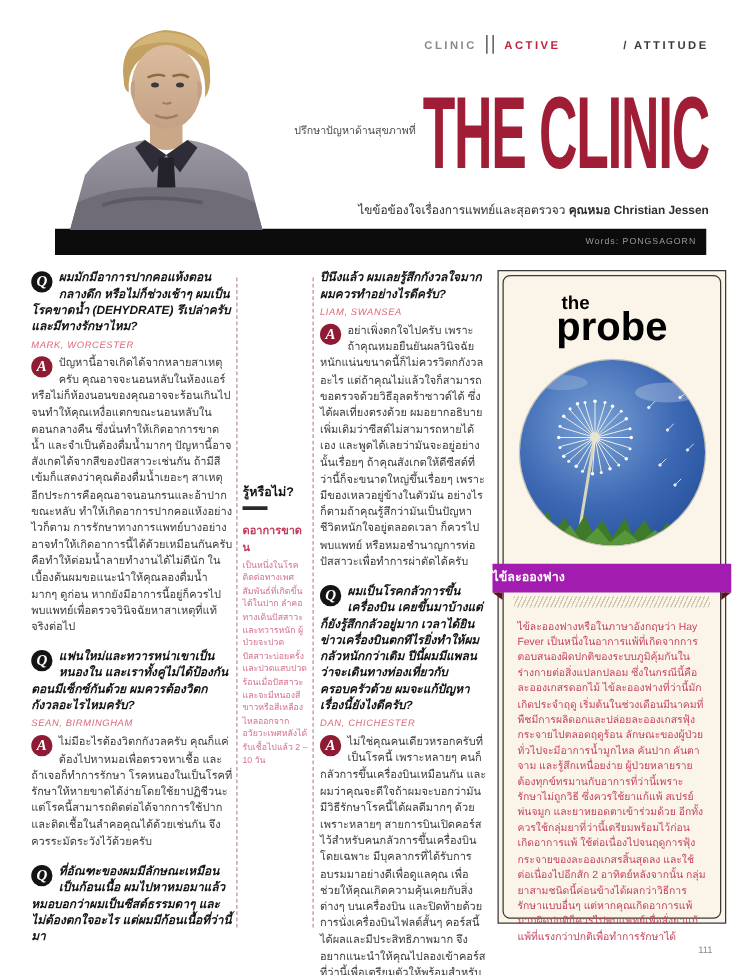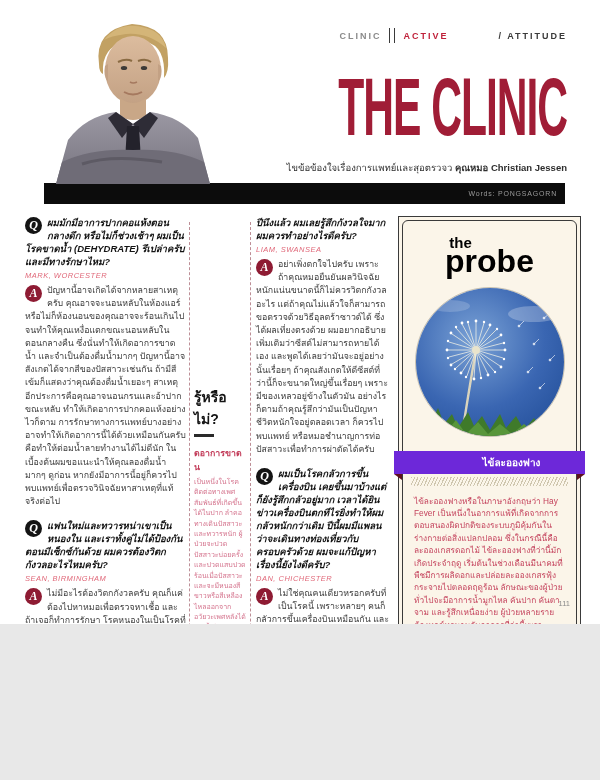--- a/index.html
+++ b/index.html
@@ -1,16 +1,16 @@
 <!DOCTYPE html>
 <html><head>
 <meta charset="utf-8">
 <style>
   html,body{margin:0;padding:0;background:#e8e8e8;}
-  .page{position:relative;width:600px;height:624px;background:#ffffff;overflow:hidden;
+  .page{position:relative;width:600px;height:780px;background:#ffffff;overflow:hidden;
         font-family:"Liberation Sans",sans-serif;-webkit-font-smoothing:antialiased;}
   
   .brand{position:absolute;top:28px;right:33px;display:flex;align-items:center;gap:8px;
          font-size:9px;letter-spacing:2px;font-weight:bold;}
   .brand .left{color:#8a8a8a;}
   .brand .bars{width:4px;height:15px;border-left:1.5px solid #3a3a3a;border-right:1.5px solid #3a3a3a;}
   .brand .accent{color:#c0223b;}
   .brand .right{color:#3a3a3a;font-weight:bold;margin-left:42px;}
   .photo{position:absolute;left:42px;top:12px;width:178px;height:172px;z-index:3;}
   .intro{position:absolute;left:168px;top:98px;width:232px;text-align:center;
@@ -35,37 +35,37 @@
          line-height:17px;font-size:12px;font-weight:bold;font-style:italic;
          font-family:"Liberation Serif",serif;margin:1px 5px 1px 0;}
   .q-badge{background:#141414;}
   .a-badge{background:#8e1b33;}
   .q-text{font-size:9.5px;line-height:13px;font-weight:bold;font-style:italic;color:#141414;
           overflow-wrap:break-word;}
   .author{font-size:7.5px;font-style:italic;color:#e0697a;letter-spacing:0.5px;margin:3px 0 4px 0;}
   .a-text{font-size:8.8px;line-height:13.2px;color:#3c3c3c;overflow-wrap:break-word;}
   
   .know{position:absolute;left:194px;top:386px;width:53px;}
-  .know-title{font-size:14px;font-weight:bold;color:#141414;}
+  .know-title{font-size:10px;font-weight:bold;color:#141414;}
   .know-rule{width:20px;height:3px;background:#2a2a2a;margin:4px 0 9px 0;}
   .know-sub{font-size:8.8px;font-weight:bold;color:#c23a58;margin-bottom:3px;}
   .know-body{font-size:7px;line-height:10.4px;color:#d4728c;overflow-wrap:break-word;}
   
   .probe-box{position:absolute;left:398px;top:216px;width:181px;height:521px;background:#fbf5e9;
              border:1px solid #3a3a3a;}
   .probe-inner{position:absolute;left:3px;top:3px;right:3px;bottom:3px;border:1px solid #3a3a3a;
                border-radius:6px;}
   .probe-logo{text-align:center;margin-top:16px;line-height:0.8;color:#000000;
               font-family:Liberation Sans, sans-serif;font-weight:bold;}
   .probe-logo .the{display:block;font-size:15px;margin:0 0 0 -58px;}
   .probe-logo .word{display:block;font-size:32px;letter-spacing:0px;}
   .dandelion{width:148px;height:148px;margin:12px auto 14px auto;border-radius:50%;overflow:hidden;
              border:1px solid #c9c2b2;}
-  .ribbon{position:relative;margin:0 -9px;height:23px;background:#6d28d9;color:#ffffff;
-          text-align:center;line-height:23px;font-size:10px;font-weight:bold;z-index:2;padding-left:44px;}
+  .ribbon{position:relative;margin:0 -9px;height:23px;background:#a21caf;color:#ffffff;
+          line-height:23px;font-size:10px;font-weight:bold;z-index:2;}
   .ribbon::before{content:'';position:absolute;left:0;bottom:-6px;
                   border-top:6px solid #5e101f;border-left:8px solid transparent;}
   .ribbon::after{content:'';position:absolute;right:0;bottom:-6px;
                  border-top:6px solid #5e101f;border-right:8px solid transparent;}
   .hatch{height:9px;margin:3px 8px 7px 8px;
          background:repeating-linear-gradient(115deg,#cfc6ae 0 1px,transparent 1px 3px);}
   .probe-body{padding:2px 11px 0 11px;font-size:8.3px;line-height:12.4px;color:#c4425c;
               overflow-wrap:break-word;}
   .page-num{position:absolute;right:30px;bottom:16px;font-size:7.5px;color:#8a8a8a;}
 </style>
@@ -114,20 +114,21 @@
     <path d="M74,100 L91,112 L80,126 L66,106 Z" fill="#2e2c36"></path>
     <path d="M108,100 L91,112 L102,126 L116,106 Z" fill="#2e2c36"></path>
 
     <path d="M85,114 L97,114 L99,150 L91,170 L83,150 Z" fill="#23222b"></path>
 
     <path d="M14,172 L20,150 Q50,136 91,138 Q132,136 162,150 L168,172 Z" fill="#6f6c77"></path>
     <path d="M40,152 Q70,142 120,150" stroke="#5d5a64" stroke-width="3" fill="none"></path>
   </svg>
 
   <div class="intro">
+    <div>ปรึกษาปัญหาด้านสุขภาพที่</div>
   </div>
 
   <div class="big-title">THE CLINIC</div>
 
   <div class="tagline">
     <span>ไขข้อข้องใจเรื่องการแพทย์และสุอตรวจว </span><b>คุณหมอ Christian Jessen</b>
   </div>
 
   <div class="black-bar">
     <span class="credit">Words: PONGSAGORN</span>

